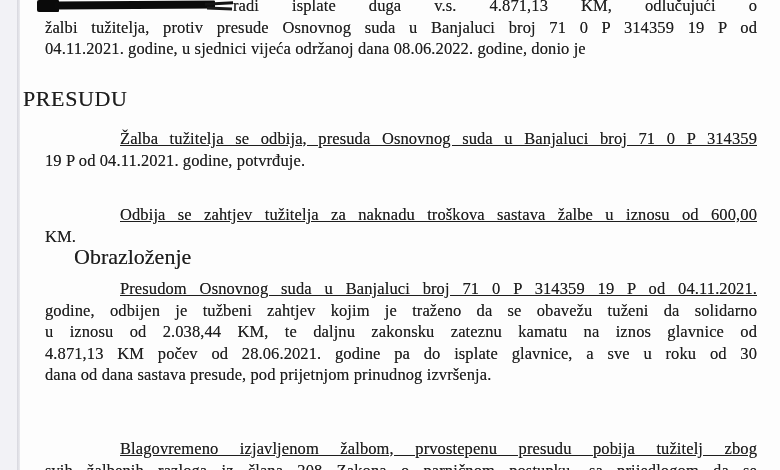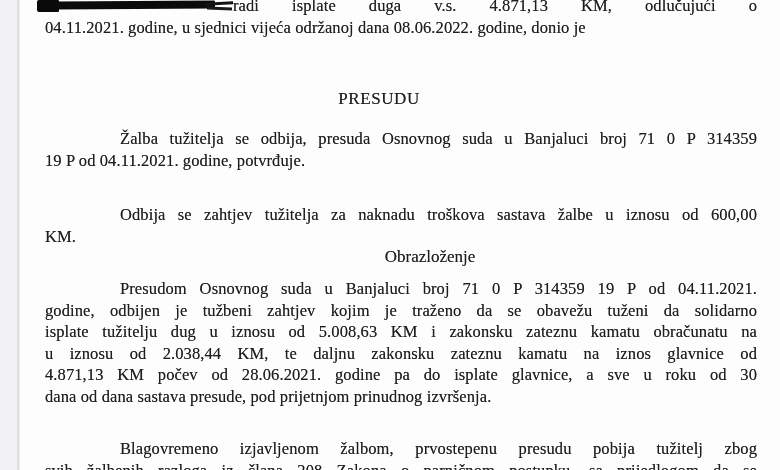--- a/index.html
+++ b/index.html
@@ -37,29 +37,28 @@
     width: 712px;
     font-size: 16.5px;
     line-height: 21.5px;
     text-align: justify;
     letter-spacing: 0.1px;
     text-shadow: 0 0 0.4px rgba(25,25,25,0.6);
   }
   .ln { text-align: justify; }
   .ln.just { text-align-last: justify; }
   .ln.last { text-align-last: left; }
-  .ln.ind { text-indent: 75px; }
+  .ln.ind { text-indent: 75px; text-decoration: underline; }
   .ln.ind-big { text-indent: 188px; }
   .heading {
     position: absolute;
     left: 45px;
     width: 712px;
-    font-size: 17px;
+    font-size: 22px;
     line-height: 22px;
-    text-align: center;
     text-shadow: 0 0 0.4px rgba(25,25,25,0.6);
   }
   .h-presudu   { top: 88px;  transform: translateX(-22px); letter-spacing: 0.6px; }
   .h-obrazlozenje { top: 246px; transform: translateX(29px); }
 
   .p1 { top: -5px; }
   .p2 { top: 128px; }
   .p3 { top: 204px; }
   .p4 { top: 278px; }
   .p5 { top: 438px; }
@@ -109,41 +108,41 @@
 
   <div class="redaction">
     <div class="nub"></div>
     <div class="bar"></div>
     <div class="streak-top"></div>
     <div class="streak-bottom"></div>
   </div>
 
   <div class="block p1">
     <div class="ln just ind-big">radi isplate duga v.s. 4.871,13 KM, odlučujući o</div>
+    <div class="ln just">žalbi tužitelja, protiv presude Osnovnog suda u Banjaluci broj 71 0 P 314359 19 P od</div>
     <div class="ln last">04.11.2021. godine, u sjednici vijeća održanoj dana 08.06.2022. godine, donio je</div>
   </div>
 
   <div class="heading h-presudu">PRESUDU</div>
 
   <div class="block p2">
     <div class="ln just ind">Žalba tužitelja se odbija, presuda Osnovnog suda u Banjaluci broj 71 0 P 314359</div>
     <div class="ln last">19 P od 04.11.2021. godine, potvrđuje.</div>
   </div>
 
   <div class="block p3">
     <div class="ln just ind">Odbija se zahtjev tužitelja za naknadu troškova sastava žalbe u iznosu od 600,00</div>
     <div class="ln last">KM.</div>
   </div>
 
   <div class="heading h-obrazlozenje">Obrazloženje</div>
 
   <div class="block p4">
     <div class="ln just ind">Presudom Osnovnog suda u Banjaluci broj 71 0 P 314359 19 P od 04.11.2021.</div>
     <div class="ln just">godine, odbijen je tužbeni zahtjev kojim je traženo da se obavežu tuženi da solidarno</div>
-    <div class="ln just">isplate tužitelju dug u iznosu od 5.008,63 KM i zakonsku zateznu kamatu obračunatu na</div>
     <div class="ln just">u iznosu od 2.038,44 KM, te daljnu zakonsku zateznu kamatu na iznos glavnice od</div>
     <div class="ln just">4.871,13 KM počev od 28.06.2021. godine pa do isplate glavnice, a sve u roku od 30</div>
     <div class="ln last">dana od dana sastava presude, pod prijetnjom prinudnog izvršenja.</div>
   </div>
 
   <div class="block p5">
     <div class="ln just ind">Blagovremeno izjavljenom žalbom, prvostepenu presudu pobija tužitelj zbog</div>
     <div class="ln just">svih žalbenih razloga iz člana 208 Zakona o parničnom postupku, sa prijedlogom da se</div>
   </div>
 

